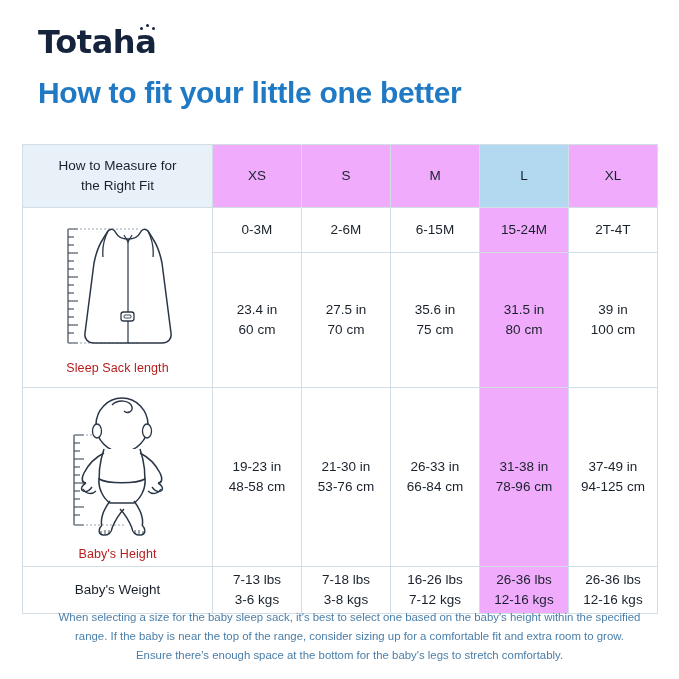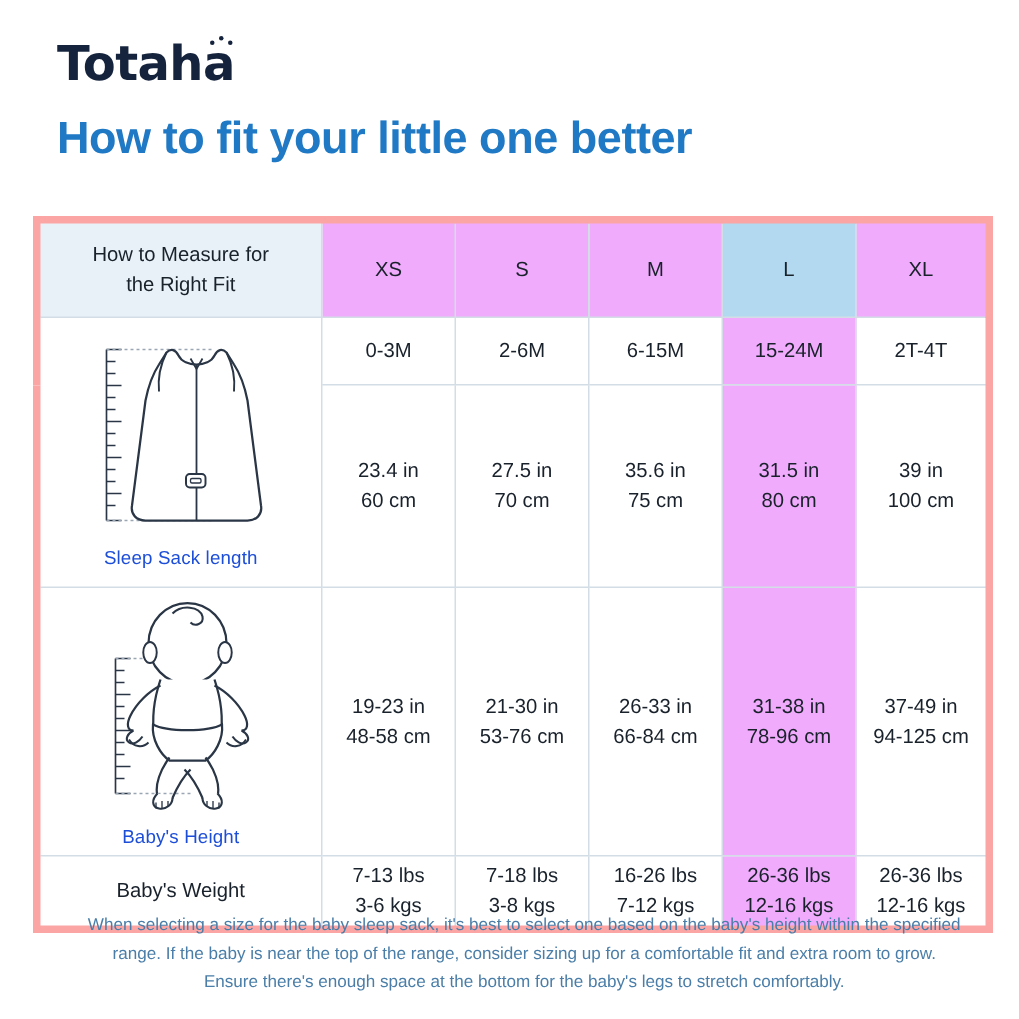--- a/index.html
+++ b/index.html
@@ -68,21 +68,21 @@
   .chart-wrap {
     position: absolute;
     left: 22px;
     top: 144px;
     width: 635px;
   }
   table.fit-chart {
     border-collapse: collapse;
     table-layout: fixed;
     width: 635px;
-    border: 5px solid #fca5a5;
+    border: 1px solid #fca5a5;
   }
   table.fit-chart td {
     border: 1px solid #d3dde6;
     text-align: center;
     vertical-align: middle;
     color: #19212b;
     font-size: 13.5px;
     line-height: 1.45;
     padding: 0;
   }
@@ -114,21 +114,21 @@
     background: #ffffff;
     padding: 8px 4px 6px 4px;
   }
   .illo-box {
     display: flex;
     flex-direction: column;
     align-items: center;
     justify-content: center;
   }
   .illo-caption {
-    color: #1d4ed8;
+    color: #b91c1c;
     font-size: 12.5px;
     margin-top: 4px;
     letter-spacing: 0.1px;
   }
 
   .age-cell  { height: 44px; font-size: 13.5px; }
   .len-cell  { height: 134px; }
   .hgt-cell  { height: 178px; }
   .wgt-cell  { height: 46px; }
   .wgt-label {

